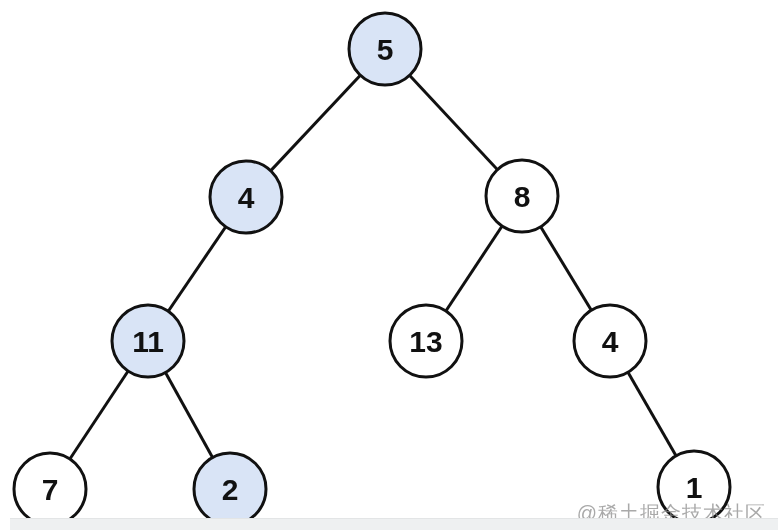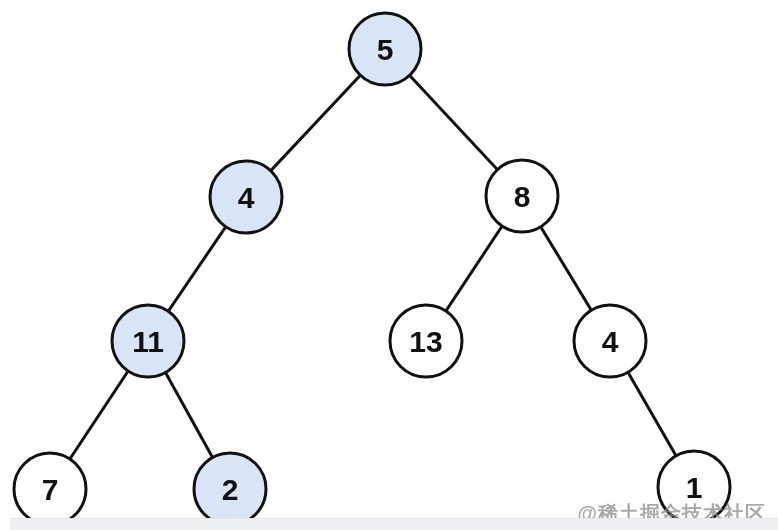--- a/index.html
+++ b/index.html
@@ -31,21 +31,20 @@
   }
   .watermark {
     position: absolute;
     right: 12px;
     top: 500px;
     font-size: 20px;
     letter-spacing: 1px;
     color: rgba(140, 140, 140, 0.75);
     white-space: nowrap;
     user-select: none;
-    font-weight: bold;
   }
   .footer-bar {
     position: absolute;
     left: 10px;
     right: 0;
     bottom: 0;
     height: 11px;
     background: #eef0f1;
     border-top: 1px solid #e3e5e6;
   }

